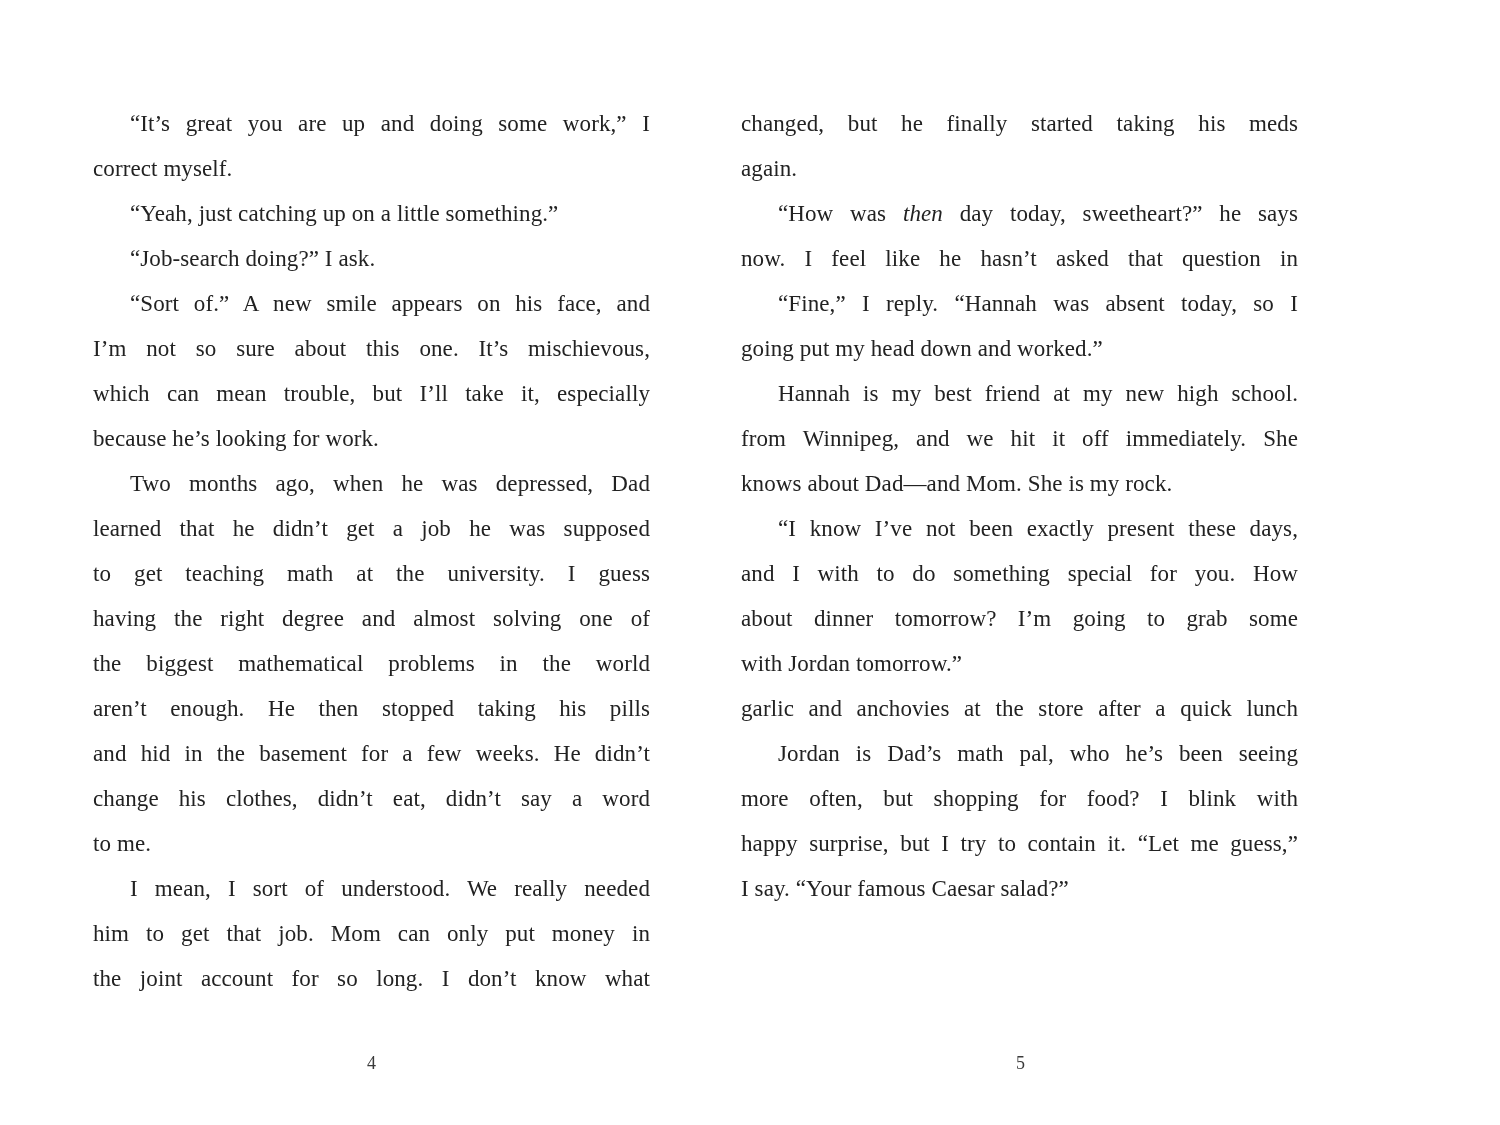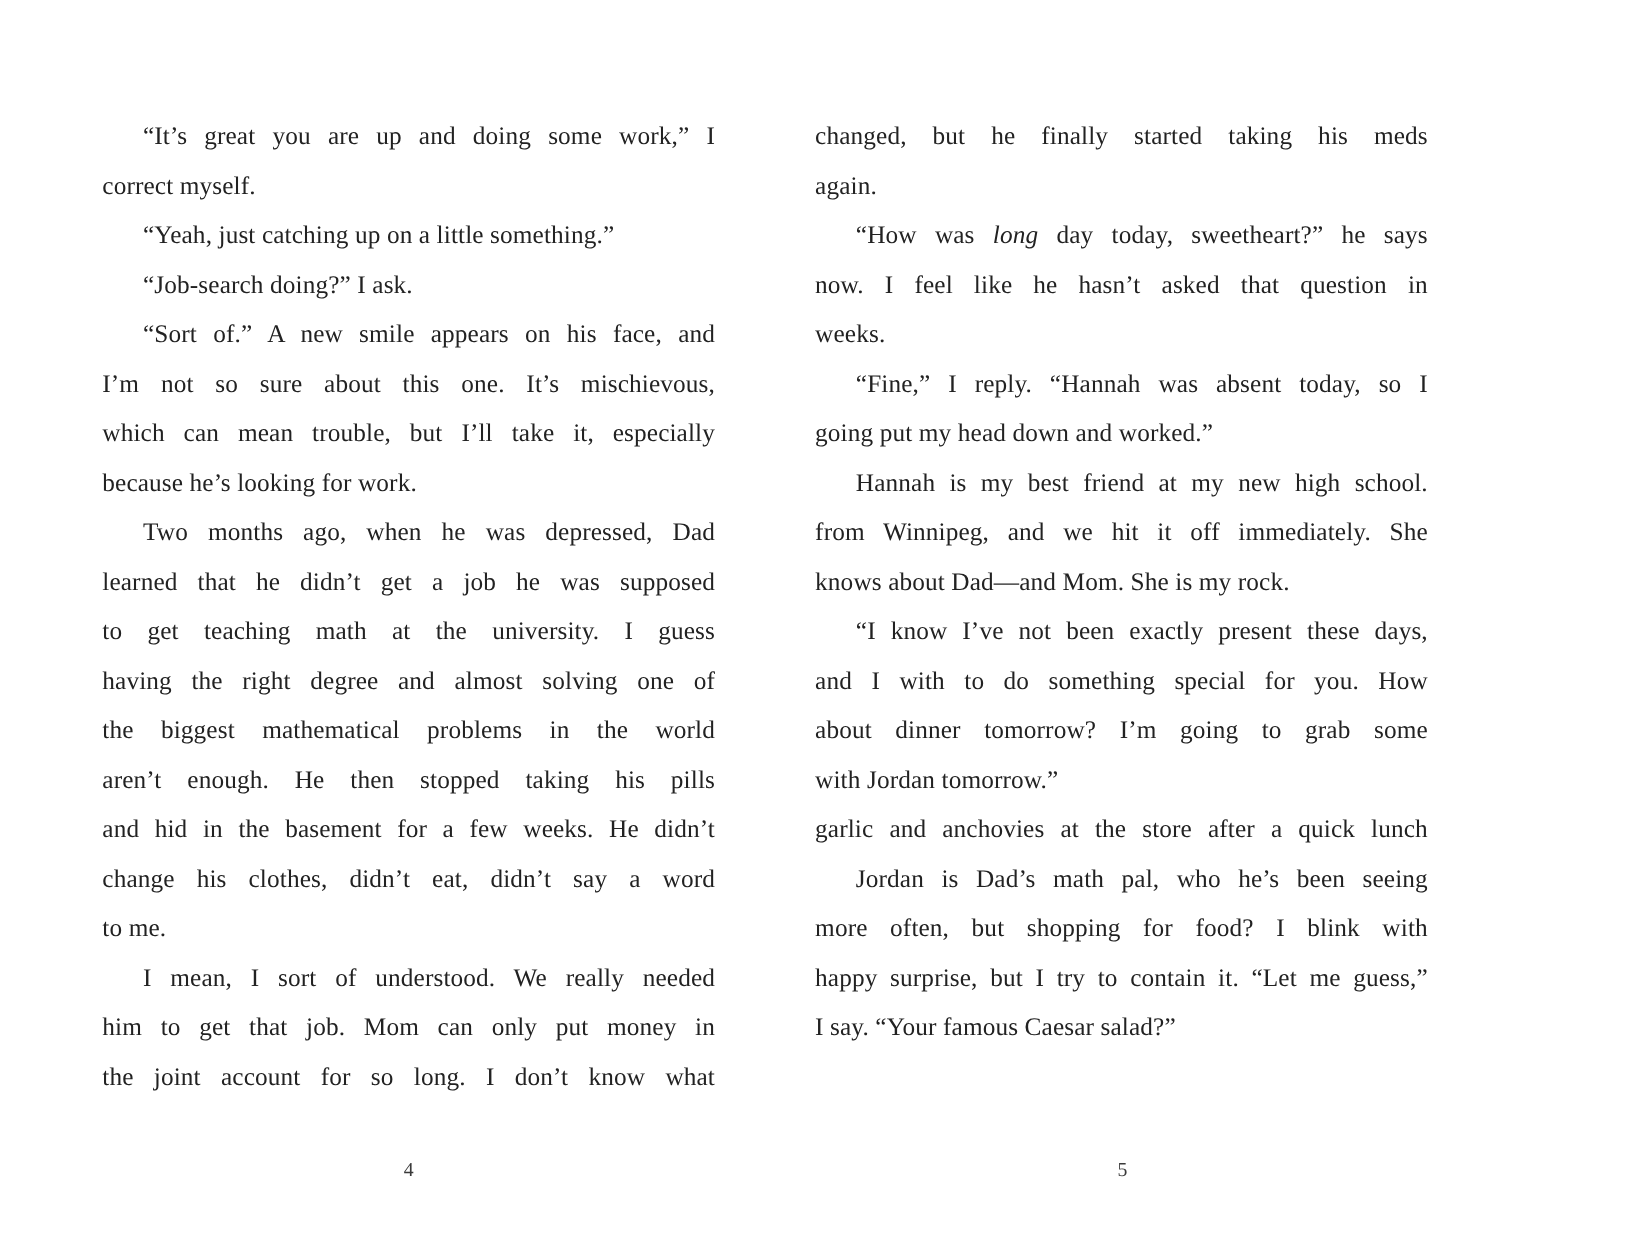--- a/index.html
+++ b/index.html
@@ -87,23 +87,22 @@
         <div class="line indent"><span>I mean, I sort of understood. We really needed</span></div>
         <div class="line"><span>him to get that job. Mom can only put money in</span></div>
         <div class="line"><span>the joint account for so long. I don’t know what</span></div>
       </div>
     <div class="page-number">4</div>
   </section>
   <section class="page page-right">
     <div class="text-block">
         <div class="line"><span>changed, but he finally started taking his meds</span></div>
         <div class="line end"><span>again.</span></div>
-        <div class="line indent"><span>“How was </span><span class="it">long</span><span> day today, sweetheart?” he says</span></div>
+        <div class="line indent"><span>“How was </span><span class="it">then</span><span> day today, sweetheart?” he says</span></div>
         <div class="line"><span>now. I feel like he hasn’t asked that question in</span></div>
-        <div class="line end"><span>weeks.</span></div>
         <div class="line indent"><span>“Fine,” I reply. “Hannah was absent today, so I</span></div>
         <div class="line end"><span>going put my head down and worked.”</span></div>
         <div class="line indent"><span>Hannah is my best friend at my new high school.</span></div>
         <div class="line"><span>from Winnipeg, and we hit it off immediately. She</span></div>
         <div class="line end"><span>knows about Dad—and Mom. She is my rock.</span></div>
         <div class="line indent"><span>“I know I’ve not been exactly present these days,</span></div>
         <div class="line"><span>and I with to do something special for you. How</span></div>
         <div class="line"><span>about dinner tomorrow? I’m going to grab some</span></div>
         <div class="line end"><span>with Jordan tomorrow.”</span></div>
         <div class="line"><span>garlic and anchovies at the store after a quick lunch</span></div>

